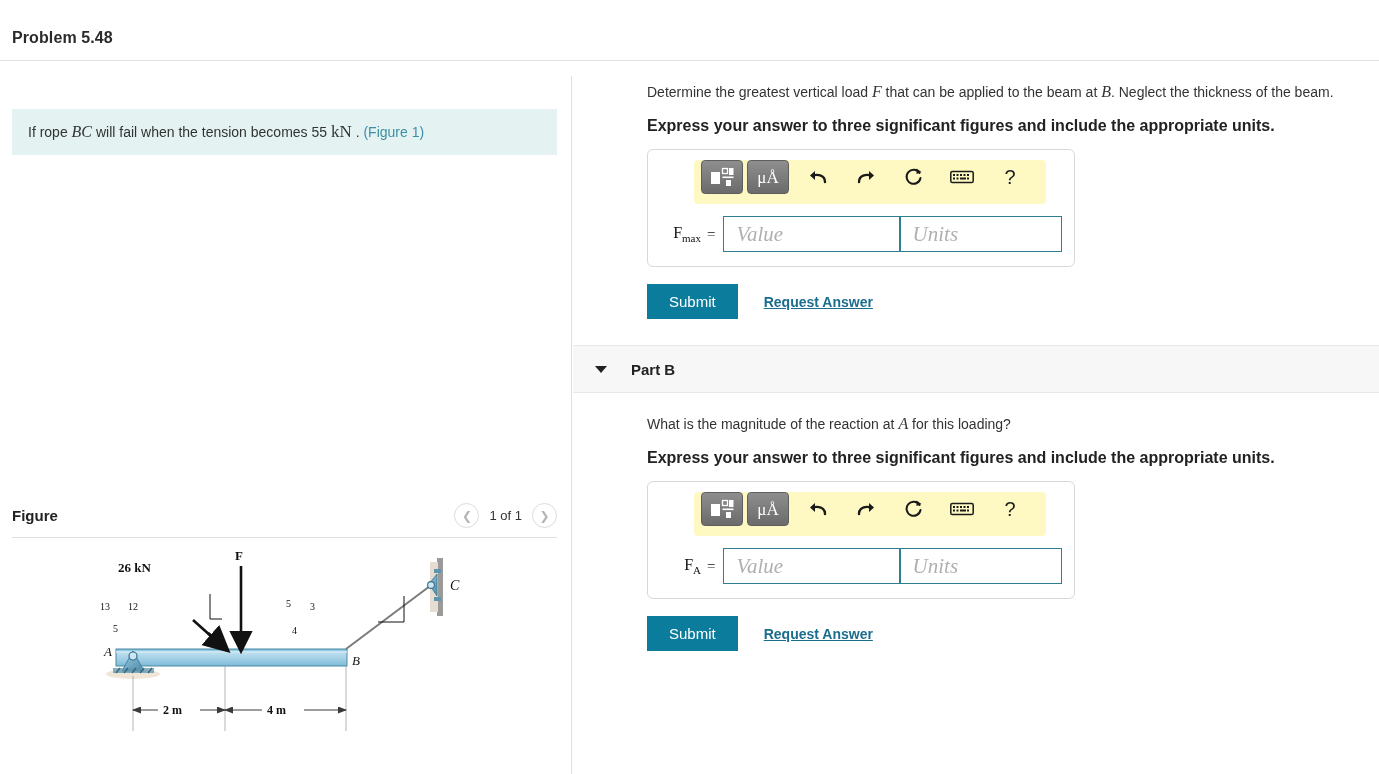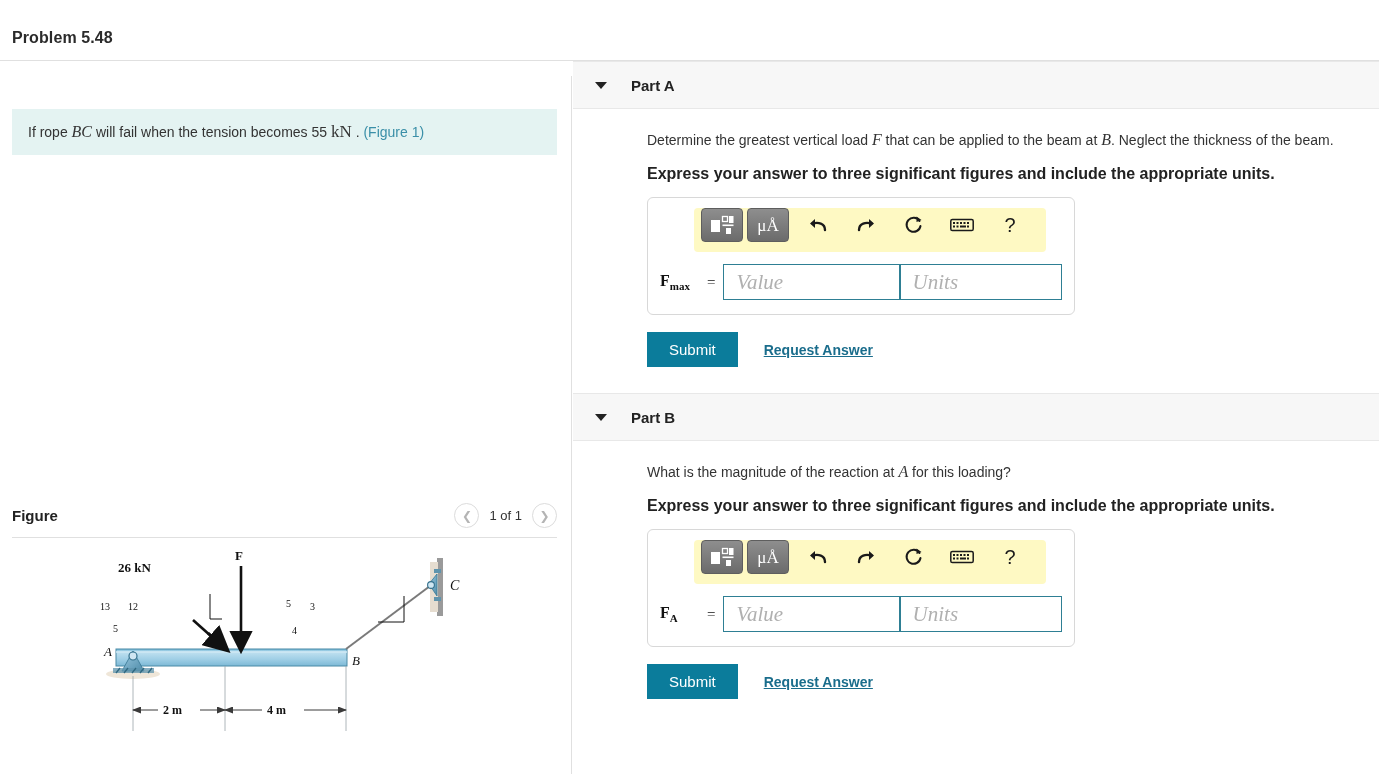--- a/index.html
+++ b/index.html
@@ -112,22 +112,22 @@
   .mu-a { color: #fff; font-family: "Liberation Serif", serif; font-size: 17px; line-height: 1; }
   .tb-plain {
     width: 38px; height: 34px; margin-left: 6px;
     display: flex; align-items: center; justify-content: center;
     cursor: pointer; color: #1a1a1a;
   }
   .qmark { font-size: 20px; color: #1a1a1a; }
 
   .answer-row { display: flex; align-items: center; }
   .var-label {
-    font-family: "Liberation Serif", serif; font-weight: bold;
-    font-size: 16px; width: 48px; padding-right: 6px;
+    font-family: "Liberation Serif", serif; font-weight: normal;
+    font-size: 16px; width: 48px; text-align: right; padding-right: 6px;
     color: #111;
   }
   .var-label .sub { font-size: 11px; vertical-align: sub; }
   .eq { font-family: "Liberation Serif", serif; font-size: 15px; margin: 0 8px 0 0; color: #111;}
   .field {
     height: 36px; border: 1px solid #2e7f94; background: #fff;
     display: flex; align-items: center; padding-left: 12px;
     font-family: "Liberation Serif", serif; font-style: italic;
     font-size: 21px; color: #b0b0b0; cursor: text;
   }
@@ -251,24 +251,20 @@
         <rect x="262" y="155" width="42" height="16" fill="#fff"></rect>
         <text x="163" y="168" font-family="'Liberation Serif',serif" font-size="12" font-weight="bold" fill="#111">2 m</text>
         <text x="267" y="168" font-family="'Liberation Serif',serif" font-size="12" font-weight="bold" fill="#111">4 m</text>
       </svg>
     </div>
   </div>
 
   <div class="right-col">
 
     <div>
-      <div class="part-header">
-        <div class="caret"></div>
-        <div class="part-label">Part A</div>
-      </div>
       <div class="part-body">
         <div class="question-text">
           <span>Determine the greatest vertical load </span><span class="mathvar">F</span><span> that can be applied to the beam at </span><span class="mathvar">B</span><span>. Neglect the thickness of the beam.</span>
         </div>
         <div class="instruction">Express your answer to three significant figures and include the appropriate units.</div>
 
         <div class="answer-card">
           <div class="toolbar">
             <div class="tb-btn">
               <svg width="24" height="20" viewBox="0 0 24 20">

